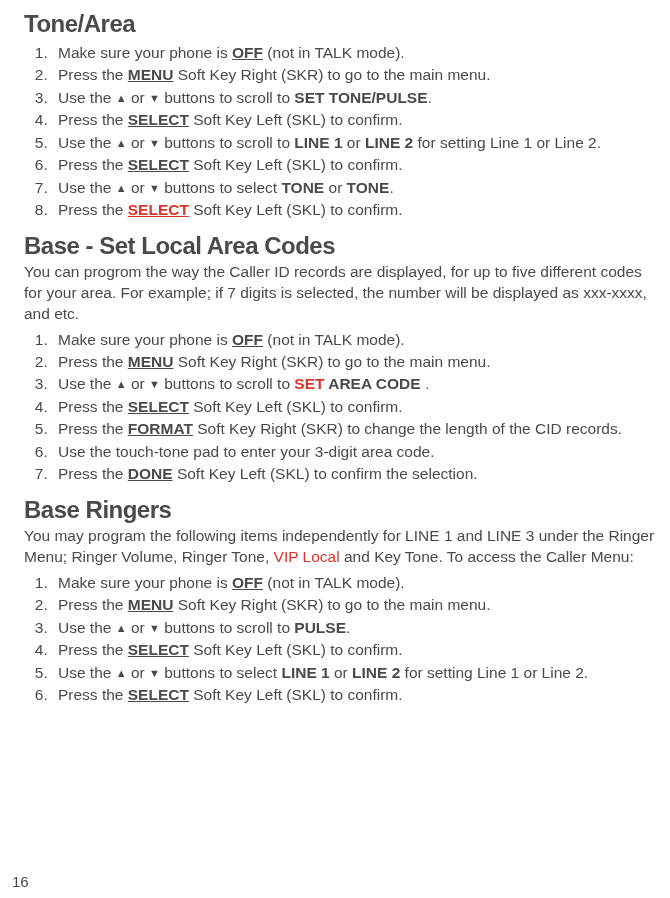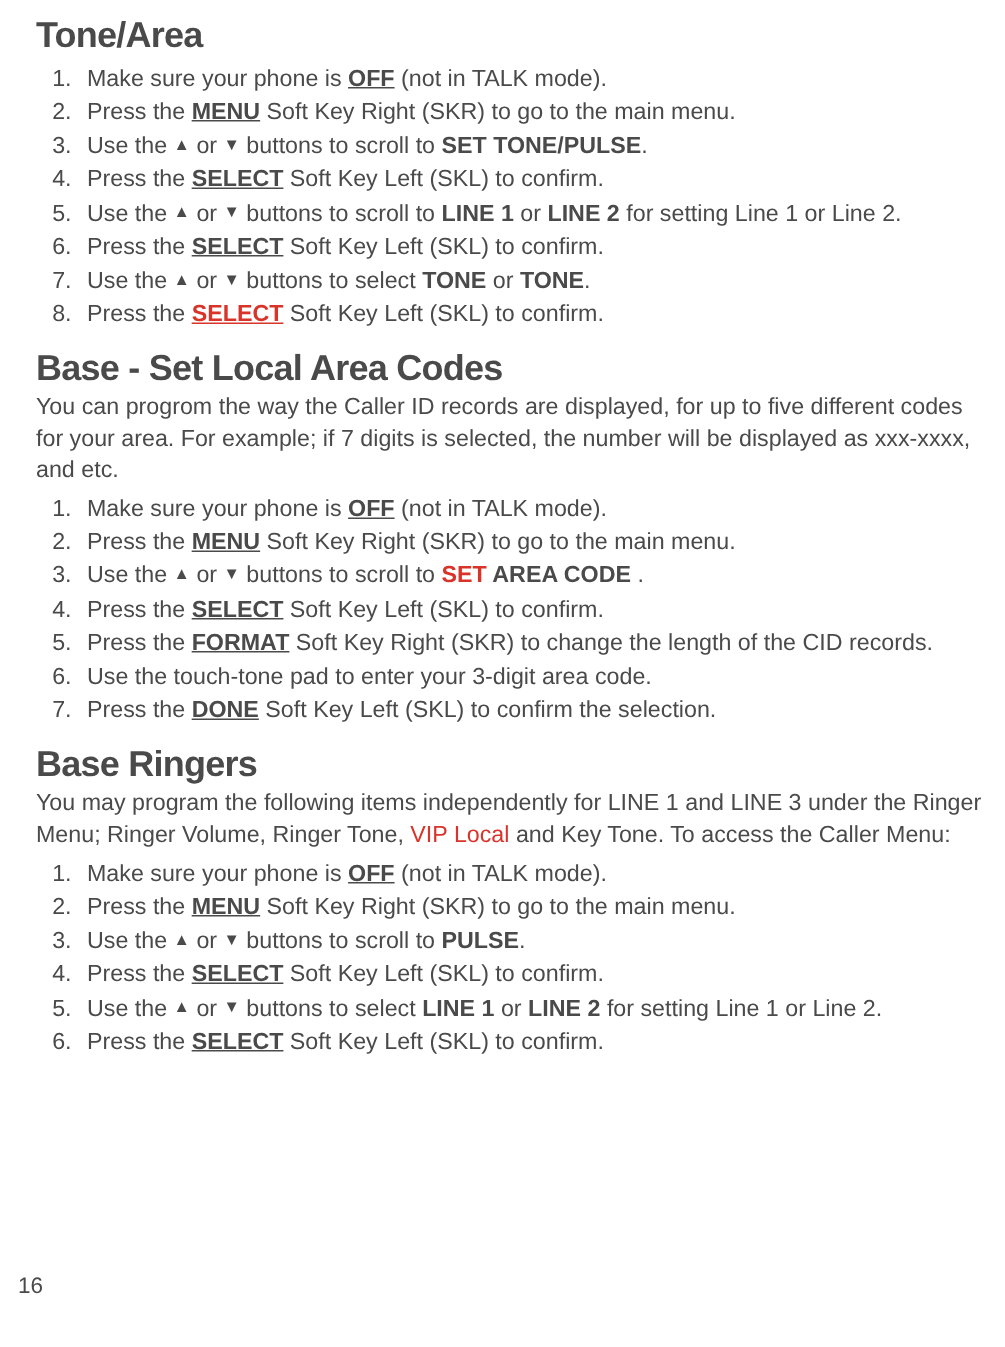--- a/index.html
+++ b/index.html
@@ -39,21 +39,21 @@
   li {
     padding-left: 6px;
     margin-bottom: 0px;
   }
   .b { font-weight: bold; text-decoration: underline; }
   .bi { font-weight: bold; }
   .red { color: #d9342a; }
   .arrow { font-size: 11px; vertical-align: middle; }
   .pagenum {
     position: absolute;
-    bottom: 32px;
+    bottom: 8px;
     left: 12px;
     font-size: 15px;
     color: #4a4a4a;
   }
 </style>
 </head>
 <body>
 
 <div class="page">
 

